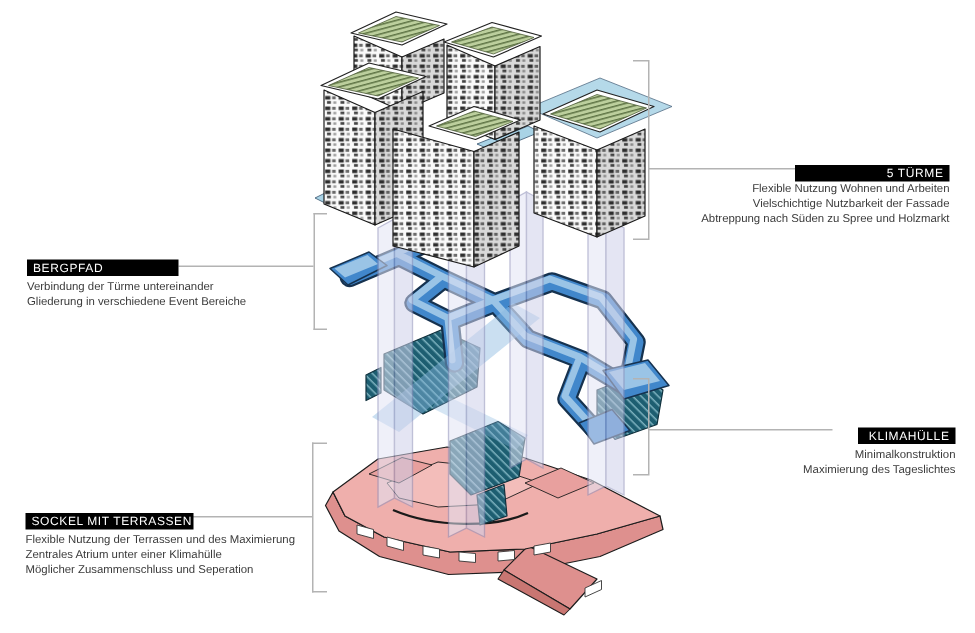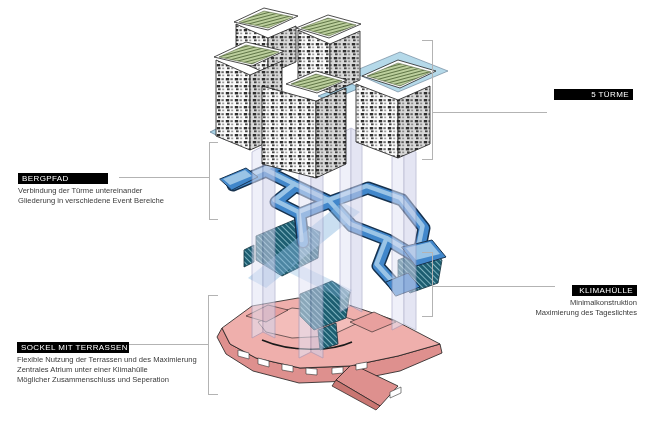--- a/index.html
+++ b/index.html
@@ -164,23 +164,28 @@
   <div class="ln" style="left:432px;top:252px;width:1px;height:65px"></div>
   <div class="ln" style="left:422px;top:252px;width:10px;height:1px"></div>
   <div class="ln" style="left:422px;top:316px;width:10px;height:1px"></div>
   <div class="ln" style="left:432px;top:286px;width:123px;height:1px"></div>
 
   <div class="ln" style="left:208px;top:295px;width:1px;height:100px"></div>
   <div class="ln" style="left:208px;top:295px;width:10px;height:1px"></div>
   <div class="ln" style="left:208px;top:394px;width:10px;height:1px"></div>
   <div class="ln" style="left:120px;top:344px;width:88px;height:1px"></div>
 
-  <div class="label-box right" style="right:17px;top:89px;width:79px">5 TÜRME</div>
-
-  <div class="label-box" style="left:18px;top:173px;width:90px">BERGPFAD</div>
+  <div class="label-box right" style="right:17px;top:110px;width:103px">5 TÜRME</div>
+  <div class="desc right" style="right:17px;top:121px">
+    <div>Flexible Nutzung Wohnen und Arbeiten</div>
+    <div>Vielschichtige Nutzbarkeit der Fassade</div>
+    <div>Abtreppung nach Süden zu Spree und Holzmarkt</div>
+  </div>
+
+  <div class="label-box" style="left:18px;top:173px;width:101px">BERGPFAD</div>
   <div class="desc" style="left:18px;top:186px">
     <div>Verbindung der Türme untereinander</div>
     <div>Gliederung in verschiedene Event Bereiche</div>
   </div>
 
   <div class="label-box right" style="right:13px;top:285px;width:65px">KLIMAHÜLLE</div>
   <div class="desc right" style="right:13px;top:298px">
     <div>Minimalkonstruktion</div>
     <div>Maximierung des Tageslichtes</div>
   </div>

